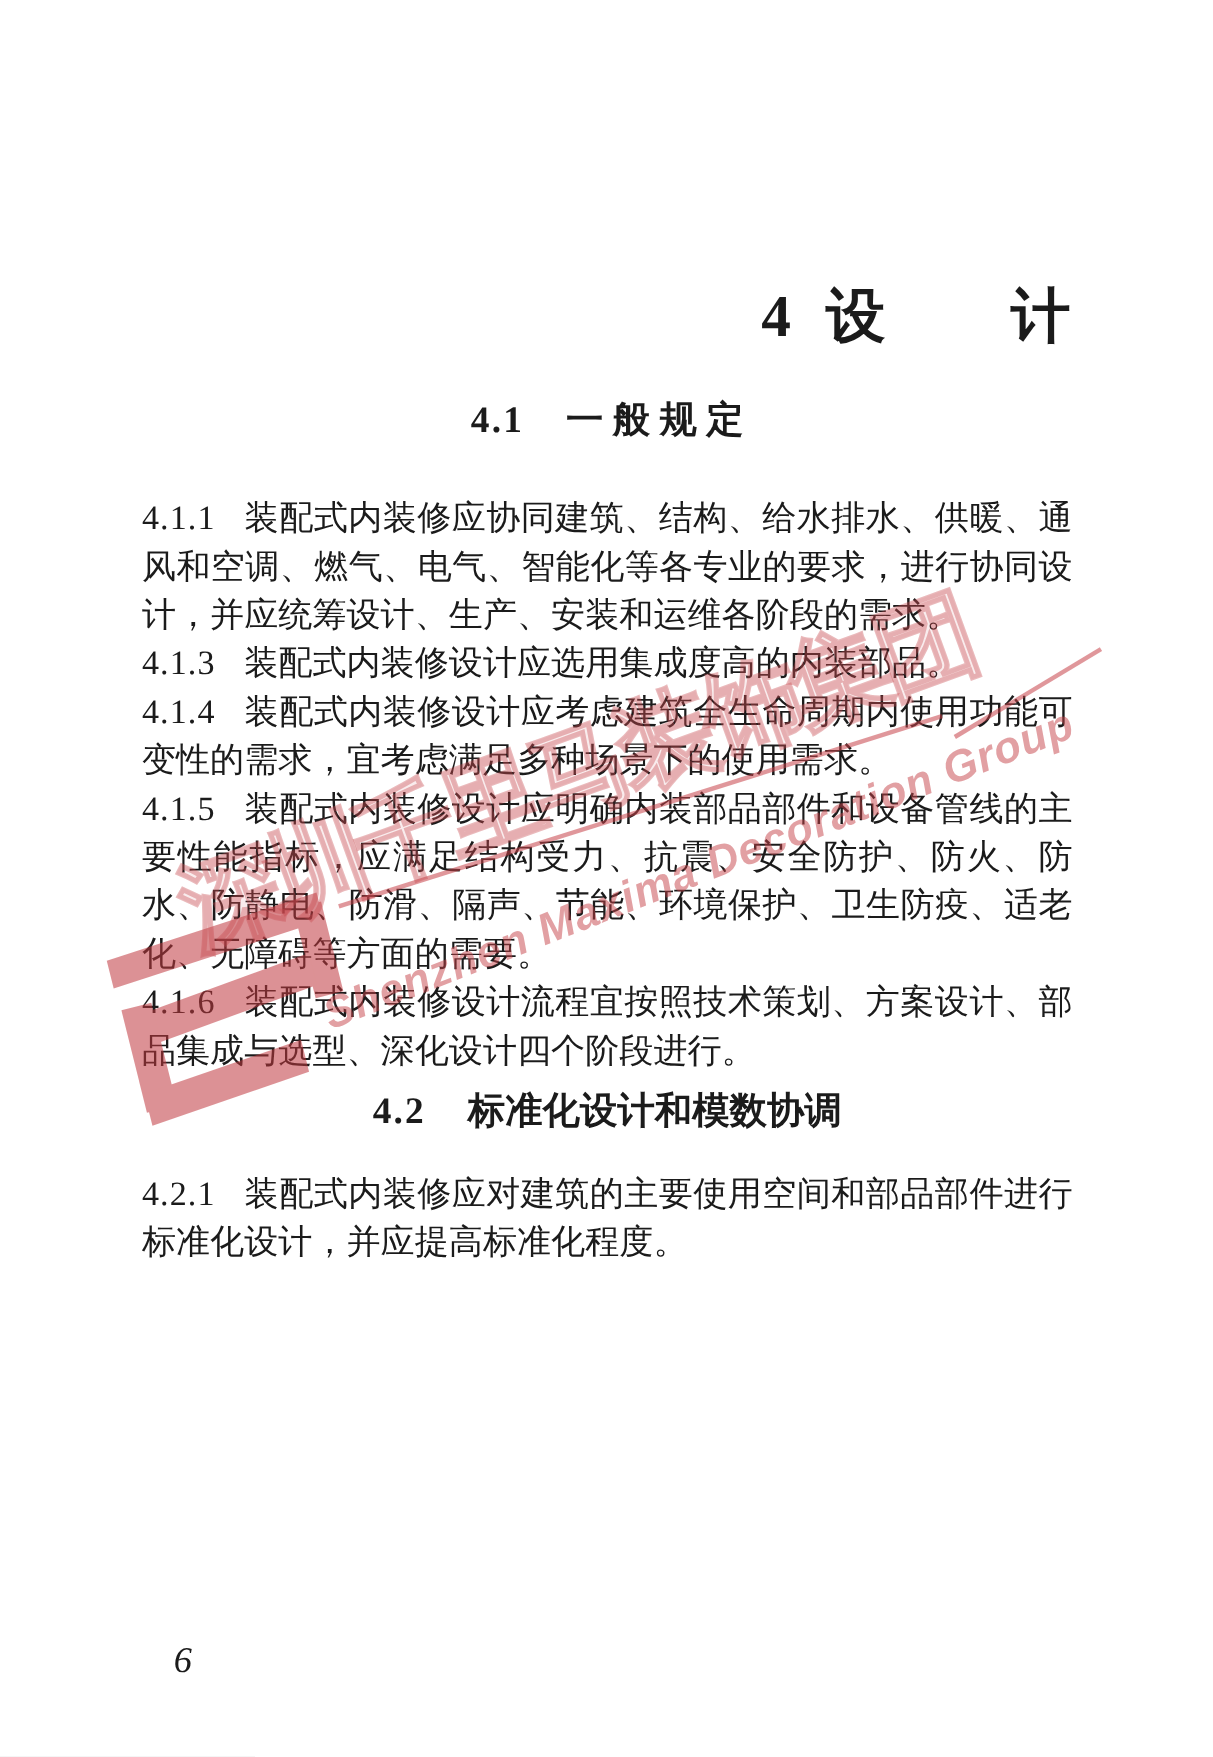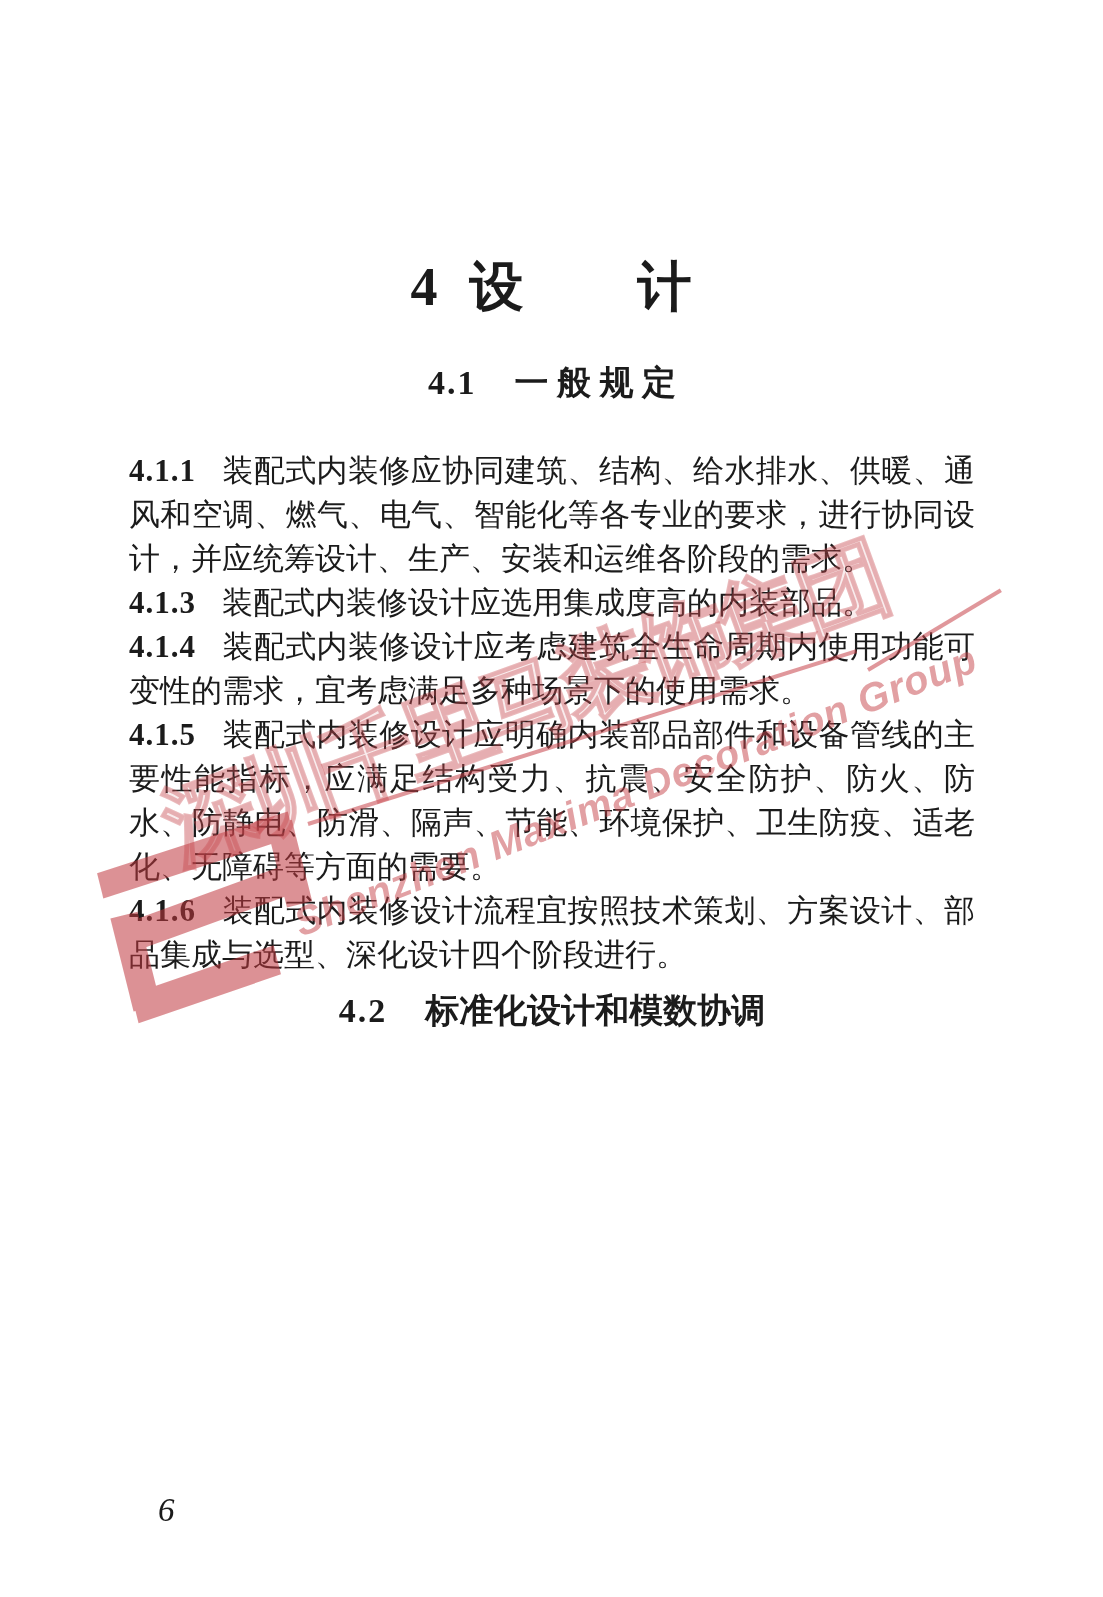--- a/index.html
+++ b/index.html
@@ -13,21 +13,21 @@
     color:#1b1b1b;
   }
   .content {
     position:absolute;
     left:129px; top:258px;
     width:846px;
     z-index:1;
   }
   h1.chapter {
     margin:0 0 44px 0;
-    text-align:center;
+    text-align:right;
     font-size:54px;
     line-height:1.1;
     font-weight:bold;
     letter-spacing:2px;
   }
   h1.chapter .chnum { margin-right:30px; }
   h2.section {
     margin:0 0 44px 0;
     text-align:center;
     font-size:34px;
@@ -36,21 +36,21 @@
   }
   h2.section .snum { margin-right:38px; letter-spacing:2px; }
   h2.section.second { margin-top:12px; margin-bottom:30px;text-align:center; }
   p.clause {
     margin:0;
     font-size:31px;
     line-height:44px;
     text-align:justify;
     text-align-last:left;
   }
-  .cnum { font-weight:bold; margin-right:26px; letter-spacing:1px;margin-top:14px; }
+  .cnum { font-weight:normal; margin-right:26px; letter-spacing:1px;margin-top:14px; }
   .pagenum {
     position:absolute;
     left:158px; top:1492px;
     font-size:33px;
     font-style:italic;
     z-index:1;
   }
   
   .wm { position:absolute; inset:0; z-index:2; pointer-events:none; overflow:hidden; }
   .wm-cn {
@@ -136,19 +136,20 @@
 
     <p class="clause"><span class="cnum">4.1.5</span><span>装配式内装修设计应明确内装部品部件和设备管线的主要性能指标，应满足结构受力、抗震、安全防护、防火、防水、防静电、防滑、隔声、节能、环境保护、卫生防疫、适老化、无障碍等方面的需要。</span></p>
 
     <p class="clause"><span class="cnum">4.1.6</span><span>装配式内装修设计流程宜按照技术策划、方案设计、部品集成与选型、深化设计四个阶段进行。</span></p>
 
 
     <h2 class="section second">
       <span class="snum">4.2</span><span>标准化设计和模数协调</span>
     </h2>
 
+    <p class="clause"><span class="cnum">4.2.1</span><span>装配式内装修应对建筑的主要使用空间和部品部件进行标准化设计，并应提高标准化程度。</span></p>
 
 
   </div>
 
   <div class="pagenum">6</div>
 
 </div>
 
 </body></html>

